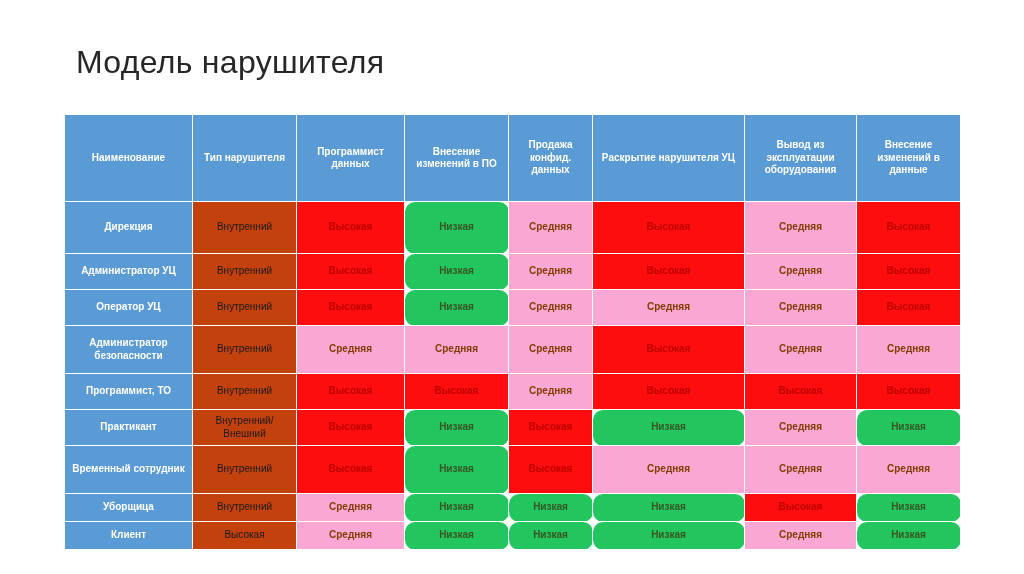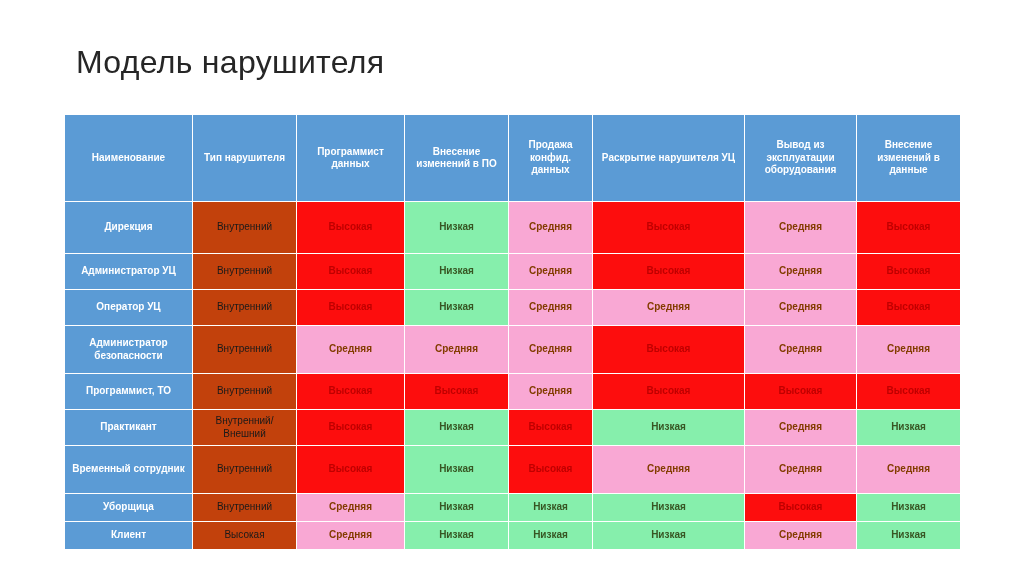--- a/index.html
+++ b/index.html
@@ -67,21 +67,21 @@
     font-weight: normal;
     font-size: 10.5px;
     margin-left: 33px;
   }
   td.cell {
     font-weight: bold;
     font-size: 10px;
   }
   .lvl-high   { background: #fd0d0d; color: #c00000; }
   .lvl-medium { background: #f9a8d4; color: #833c00; }
-  .lvl-low    { background: #86efac; color: #375623; }
+  .lvl-low    { background: #22c55e; color: #375623; border-radius: 10px; }
 
   
   col.c0 { width: 128px; }
   col.c1 { width: 104px; }
   col.c2 { width: 108px; }
   col.c3 { width: 104px; }
   col.c4 { width: 84px; }
   col.c5 { width: 152px; }
   col.c6 { width: 112px; }
   col.c7 { width: 104px; }

